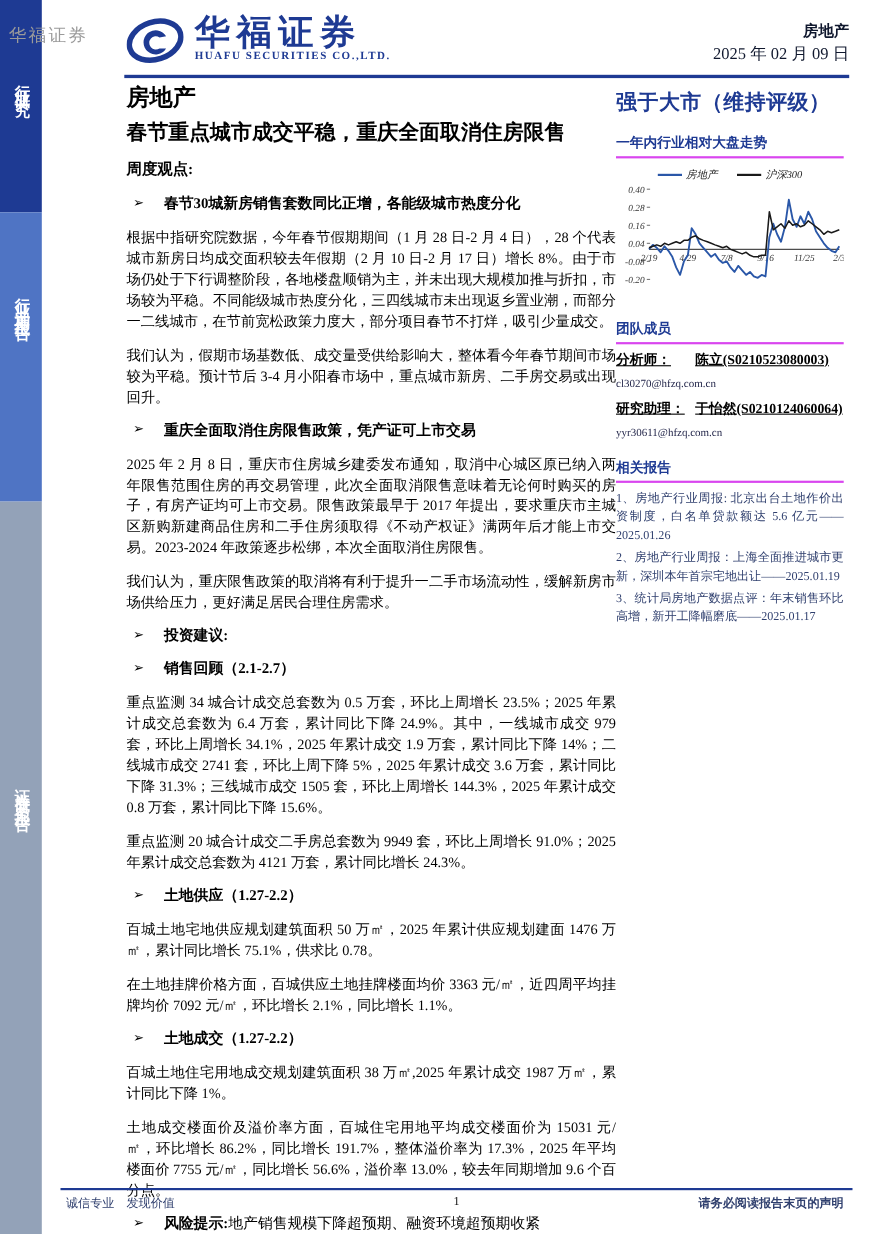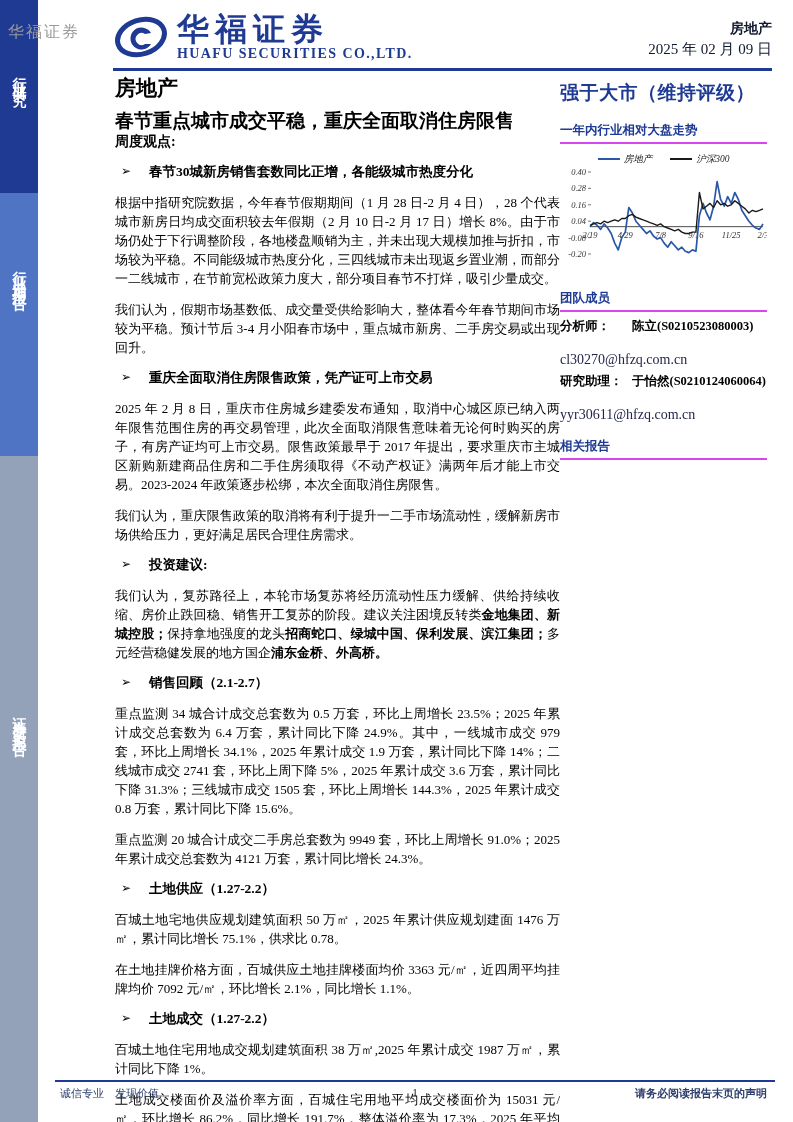--- a/index.html
+++ b/index.html
@@ -31,51 +31,51 @@
   }
   
   .logo-wrap { position:absolute; left:115px; top:12px; display:flex; align-items:flex-start; }
   .logo-icon { width:52px; height:50px; }
   .brand-block { margin-left:10px; }
   .brand-cn {
     font-size:32px; font-weight:bold; color:#1e3a93; letter-spacing:6px;
     line-height:34px; font-family:"Liberation Serif",serif;
   }
   .brand-en {
-    font-size:14px; font-weight:bold; color:#1e3a93; letter-spacing:1.4px; margin-top:0;
+    font-size:10px; font-weight:bold; color:#1e3a93; letter-spacing:1.4px; margin-top:0;
     font-family:"Liberation Serif",serif;
   }
   .head-right { position:absolute; right:21px; top:20px; text-align:right; }
   .head-industry { font-size:14px; font-weight:bold; color:#10182e; }
   .head-date { font-size:15px; color:#10182e; margin-top:2px; font-family:"Liberation Serif",serif; }
   .head-rule { position:absolute; left:113px; top:68px; width:659px; height:3px; background:#1e3a93; }
   
   .leftcol { position:absolute; left:115px; top:76px; width:445px; }
   .doc-title { font-size:21px; font-weight:bold; line-height:25px; }
   .doc-subtitle { font-size:19px; font-weight:bold; line-height:23px; margin-top:8px; }
-  .lead { font-size:14px; font-weight:bold; line-height:19px; }
+  .lead { font-size:14px; font-weight:bold; margin-top:13px; line-height:19px; }
   .sec-h { display:flex; font-size:13.5px; font-weight:bold; line-height:19px; margin-top:11px; margin-bottom:2px; }
   .sec-h .arrow { width:34px; padding-left:6px; font-size:12px; font-weight:normal; }
   .sec-h .tail { font-weight:normal; }
   .para { font-size:13px; line-height:19px; text-align:justify; margin-bottom:2px;margin-top:12px; }
   
   .rightcol { position:absolute; left:560px; top:80px; width:207px; }
   .rating { font-size:19px; font-weight:bold; color:#1e3a93; letter-spacing:0.5px; }
   .r-head {
     font-size:12.5px; font-weight:bold; color:#1e3a93;
     border-bottom:2px solid #d946ef; padding-bottom:3px; margin-top:16px;
   }
   .chart-box { margin-top:8px; }
   .legend { display:flex; justify-content:center; gap:18px; align-items:center; height:14px; }
   .legend-item { display:flex; align-items:center; gap:4px; font-size:9.5px; font-style:italic; color:#222; }
   .legend-swatch { width:22px; height:2px; display:inline-block; }
   .team-rows { margin-top:6px; }
-  .team-row { display:flex; font-size:12.5px; font-weight:bold; line-height:16px; margin-top:6px; }
+  .team-row { display:flex; font-size:12.5px; font-weight:bold; line-height:16px; margin-top:6px;text-decoration:underline; }
   .team-row .role { width:72px; }
-  .team-email { font-size:14px; color:#23264a; line-height:15px; margin-top:18px; }
+  .team-email { font-size:10px; color:#23264a; line-height:15px; margin-top:7px; }
   .reports { margin-top:6px; }
   .report-item { font-size:11px; line-height:17px; color:#2f3f6e; text-align:justify; margin-top:3px; }
   
   .footer-rule { position:absolute; left:55px; top:1080px; width:720px; height:2px; background:#1e3a93; }
   .footer { position:absolute; left:55px; top:1086px; width:720px; font-size:11px; color:#2f3f6e; }
   .footer .f-left { position:absolute; left:5px; }
   .footer .f-page { position:absolute; left:0; width:100%; text-align:center; color:#111; }
   .footer .f-right { position:absolute; right:8px;font-weight:bold; }
   svg text { font-family:"Liberation Serif",serif; }
 </style>
@@ -123,21 +123,20 @@
       <div class="sec-h">
         <span class="arrow">➢</span>
         <span>重庆全面取消住房限售政策，凭产证可上市交易</span>
       </div>
       <div class="para"><span>2025 年 2 月 8 日，重庆市住房城乡建委发布通知，取消中心城区原已纳入两年限售范围住房的再交易管理，此次全面取消限售意味着无论何时购买的房子，有房产证均可上市交易。限售政策最早于 2017 年提出，要求重庆市主城区新购新建商品住房和二手住房须取得《不动产权证》满两年后才能上市交易。2023-2024 年政策逐步松绑，本次全面取消住房限售。</span></div>
       <div class="para"><span>我们认为，重庆限售政策的取消将有利于提升一二手市场流动性，缓解新房市场供给压力，更好满足居民合理住房需求。</span></div>
       <div class="sec-h">
         <span class="arrow">➢</span>
         <span>投资建议:</span>
       </div>
-      <div class="para"><span>我们认为，复苏路径上，本轮市场复苏将经历流动性压力缓解、供给持续收缩、房价止跌回稳、销售开工复苏的阶段。建议关注困境反转类</span><b>金地集团、新城控股；</b><span>保持拿地强度的龙头</span><b>招商蛇口、绿城中国、保利发展、滨江集团；</b><span>多元经营稳健发展的地方国企</span><b>浦东金桥、外高桥。</b></div>
       <div class="sec-h">
         <span class="arrow">➢</span>
         <span>销售回顾（2.1-2.7）</span>
       </div>
       <div class="para"><span>重点监测 34 城合计成交总套数为 0.5 万套，环比上周增长 23.5%；2025 年累计成交总套数为 6.4 万套，累计同比下降 24.9%。其中，一线城市成交 979 套，环比上周增长 34.1%，2025 年累计成交 1.9 万套，累计同比下降 14%；二线城市成交 2741 套，环比上周下降 5%，2025 年累计成交 3.6 万套，累计同比下降 31.3%；三线城市成交 1505 套，环比上周增长 144.3%，2025 年累计成交 0.8 万套，累计同比下降 15.6%。</span></div>
       <div class="para"><span>重点监测 20 城合计成交二手房总套数为 9949 套，环比上周增长 91.0%；2025 年累计成交总套数为 4121 万套，累计同比增长 24.3%。</span></div>
       <div class="sec-h">
         <span class="arrow">➢</span>
         <span>土地供应（1.27-2.2）</span>
       </div>
@@ -204,20 +203,25 @@
     </div>
     <div class="team-email">cl30270@hfzq.com.cn</div>
     <div class="team-row">
       <span class="role">研究助理：</span>
       <span>于怡然(S0210124060064)</span>
     </div>
     <div class="team-email">yyr30611@hfzq.com.cn</div>
   </div>
 
   <div class="r-head">相关报告</div>
+  <div class="reports" id="report-list">
+      <div class="report-item">1、房地产行业周报: 北京出台土地作价出资制度，白名单贷款额达 5.6 亿元——2025.01.26</div>
+      <div class="report-item">2、房地产行业周报：上海全面推进城市更新，深圳本年首宗宅地出让——2025.01.19</div>
+      <div class="report-item">3、统计局房地产数据点评：年末销售环比高增，新开工降幅磨底——2025.01.17</div>
+    </div>
 </div>
 
 <div class="footer-rule"></div>
 <div class="footer">
   <span class="f-left">诚信专业　发现价值</span>
   <span class="f-page">1</span>
   <span class="f-right">请务必阅读报告末页的声明</span>
 </div>
 
 </body></html>

